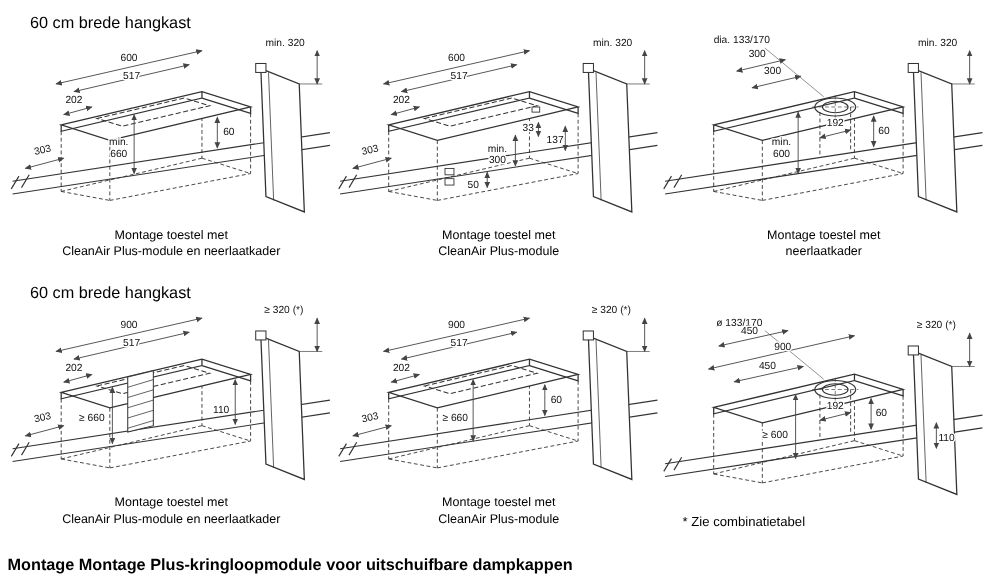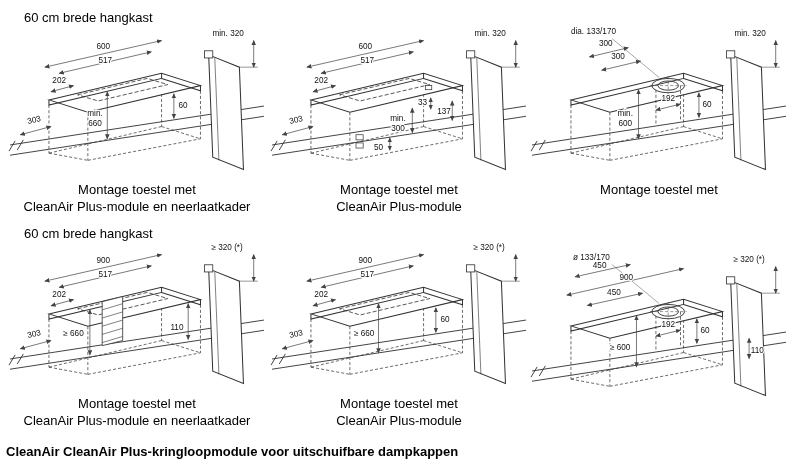--- a/index.html
+++ b/index.html
@@ -12,21 +12,21 @@
   #c1{left:8px;top:26px}   #c2{left:270px;top:26px}  #c3{left:530px;top:26px}
   #c4{left:8px;top:240px}  #c5{left:270px;top:240px} #c6{left:530px;top:252px}
   .diag{display:block;width:258px;height:154px;}
   .diag text{font-family:"Liberation Sans",sans-serif;font-size:8px;fill:#111;
              text-anchor:middle;paint-order:stroke;stroke:#fff;stroke-width:2.2px;
              stroke-linejoin:round;}
   .dim line{stroke:#444;stroke-width:0.7;fill:none;}
   .lead{stroke:#555;stroke-width:0.5;fill:none;}
   .dash line{stroke:#333;stroke-width:0.7;stroke-dasharray:3 2;fill:none;}
   .clips rect{fill:#fff;stroke:#333;stroke-width:0.7;}
-  .caption{text-align:center;font-size:13px;line-height:1.3;margin-top:2px;}
+  .caption{text-align:center;font-size:10px;line-height:1.3;margin-top:2px;}
   .footnote{text-align:left;font-size:10.5px;line-height:1.3;padding-left:16px;padding-top:6px;}
   #footer-title{position:absolute;left:6px;top:444px;font-size:13px;font-weight:bold;}
   #defs-holder{position:absolute;width:0;height:0;}
 </style>
 </head>
 <body>
 
 <svg id="defs-holder" aria-hidden="true">
   <defs>
     <marker id="arr" markerWidth="8" markerHeight="8" viewBox="0 0 10 10" refX="8" refY="5" orient="auto-start-reverse">
@@ -169,20 +169,21 @@
       <text x="74" y="19">300</text>
       <text x="86" y="32">300</text>
       <text x="135" y="73">192</text>
       <text x="93" y="88">min.</text>
       <text x="93" y="97">600</text>
       <text x="173" y="79">60</text>
     </g>
   </svg>
   <div class="caption">
     <div>Montage toestel met</div>
+    <div>neerlaatkader</div>
   </div>
 </div>
 
 <div class="cell" id="c4">
   <svg class="diag" viewBox="0 0 252 150">
     <use href="#scene-base"></use>
     <use href="#cutout-rect"></use>
     <use href="#hatch-module"></use>
     <g class="dim">
       <line x1="36" y1="40" x2="150" y2="14" marker-start="url(#arr)" marker-end="url(#arr)"></line>
@@ -257,16 +258,17 @@
       <text x="68" y="15">450</text>
       <text x="94" y="27">900</text>
       <text x="82" y="42">450</text>
       <text x="135" y="73">192</text>
       <text x="88" y="96">≥ 600</text>
       <text x="171" y="79">60</text>
       <text x="222" y="98">110</text>
     </g>
   </svg>
   <div class="footnote">
-  </div>
-</div>
-
-<div id="footer-title">CleanAir CleanAir Plus-kringloopmodule voor uitschuifbare dampkappen</div>
+    <div>* Zie combinatietabel</div>
+  </div>
+</div>
+
+<div id="footer-title">Montage Montage Plus-kringloopmodule voor uitschuifbare dampkappen</div>
 
 </body></html>

